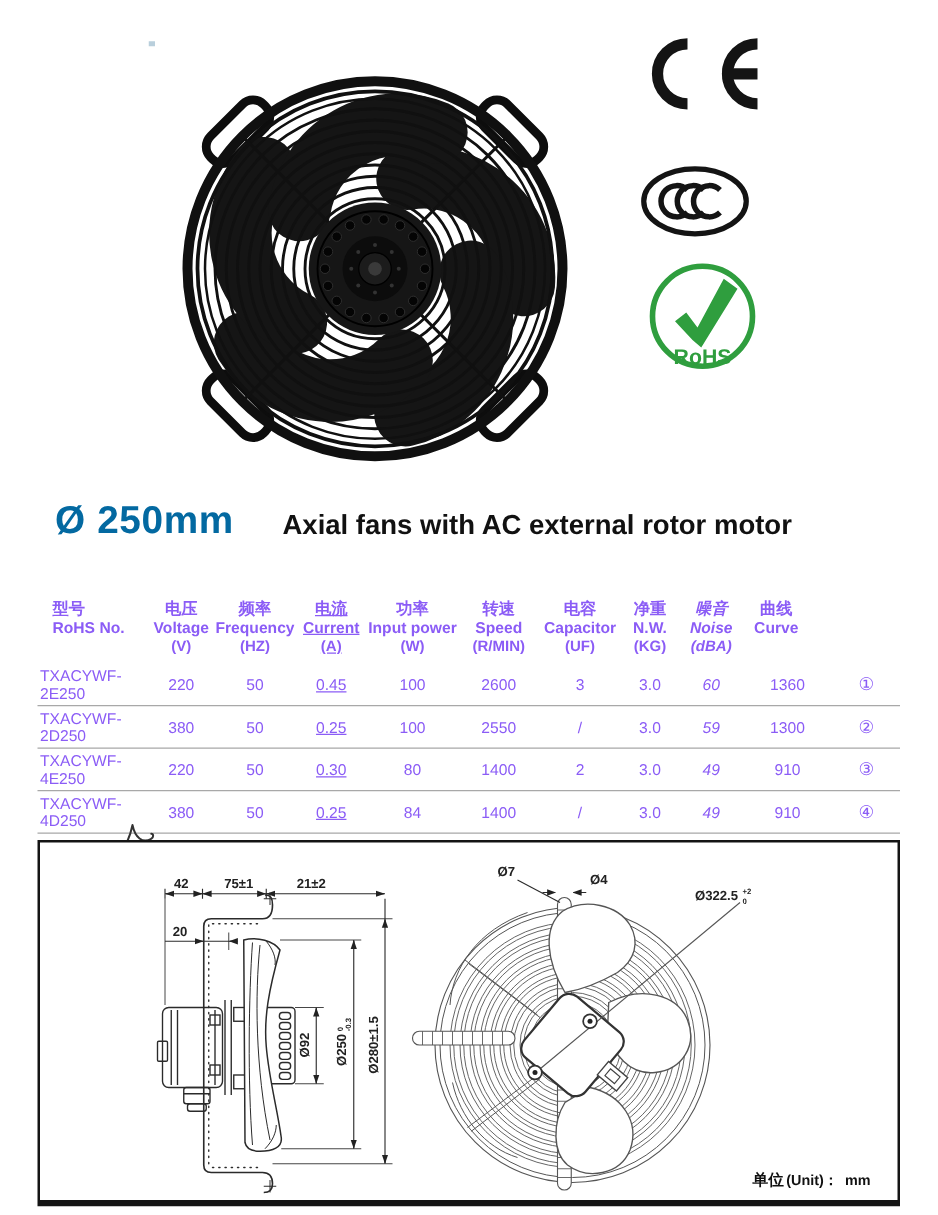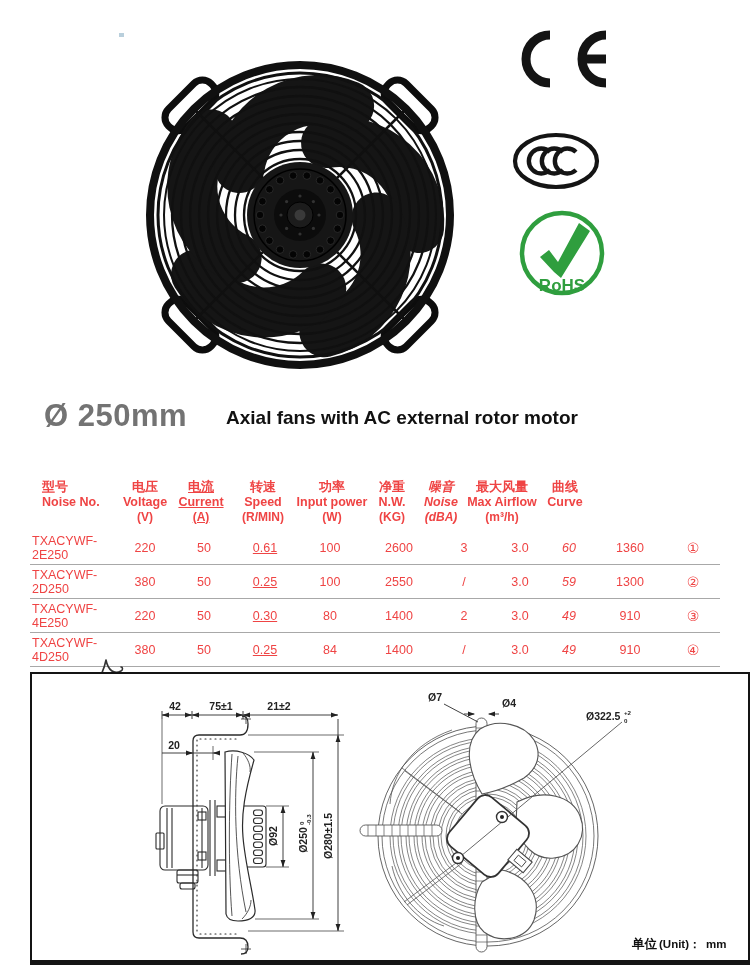--- a/index.html
+++ b/index.html
@@ -1,36 +1,36 @@
 <!DOCTYPE html>
 <html><head>
 <meta charset="utf-8">
 <style>
   html,body{margin:0;padding:0;background:#ffffff;}
   body{width:750px;height:972px;position:relative;font-family:"Liberation Sans","DejaVu Sans",sans-serif;overflow:hidden;}
   .abs{position:absolute;}
   
-  .title-dia{position:absolute;left:44px;top:398px;font-size:31px;font-weight:bold;color:#737373;letter-spacing:.5px;}
-  .title-text{position:absolute;left:226px;top:407px;font-size:19px;font-weight:bold;color:#111;}
+  .title-dia{position:absolute;left:44px;top:398px;font-size:31px;font-weight:bold;color:#0369a1;letter-spacing:.5px;}
+  .title-text{position:absolute;left:226px;top:407px;font-size:22px;font-weight:bold;color:#111;}
   
-  .spec-table{position:absolute;left:30px;top:479px;width:690px;color:#ef4444;}
+  .spec-table{position:absolute;left:30px;top:479px;width:690px;color:#8b5cf6;}
   .tr{display:flex;width:690px;}
   .th .cn{font-size:13px;font-weight:bold;line-height:16px;}
   .th .en{font-size:12.5px;font-weight:bold;line-height:15px;}
   .th .unit{font-size:12px;font-weight:bold;line-height:15px;}
   .th > div, .td{ text-align:center;}
   .tr.head{align-items:flex-start;padding-bottom:6px;}
   .tr.row{height:33px;align-items:center;border-bottom:1.5px solid #a8a8a8;font-size:12.5px;}
   .c0{width:88px;text-align:left;padding-left:2px;box-sizing:border-box;}
   .c1{width:54px;} .c2{width:64px;} .c3{width:58px;text-decoration:underline;} .c4{width:72px;}
   .c5{width:66px;} .c6{width:64px;} .c7{width:48px;} .c8{width:50px;font-style:italic;}
   .c9{width:72px;} .c10{width:54px;font-size:14px;}
   .th.c0 div{text-align:left;padding-left:10px;}
   
-  .drawing-box{position:absolute;left:30px;top:672px;width:686px;height:286px;border:2px solid #141414;border-bottom-width:5px;background:#fff;padding-left:30px;}
+  .drawing-box{position:absolute;left:30px;top:672px;width:686px;height:286px;border:2px solid #141414;border-bottom-width:5px;background:#fff;}
   .faint-mark{position:absolute;left:119px;top:33px;width:5px;height:4px;background:#7fa8c0;opacity:.55;}
 </style>
 </head>
 <body>
 
 <div class="faint-mark"></div>
 
 <svg class="abs" style="left:130px;top:45px;" width="340" height="340" viewBox="0 0 340 340">
 
   <g stroke="#0d0d0d" stroke-width="7" fill="none">
@@ -149,70 +149,75 @@
   <text x="48" y="85" text-anchor="middle" font-size="17" font-weight="bold" fill="#2f9e3e">RoHS</text>
 </svg>
 
 <div class="title-dia">Ø 250mm</div>
 <div class="title-text">Axial fans with AC external rotor motor</div>
 
 <div class="spec-table">
   <div class="tr head">
     <div class="th c0">
         <div class="cn">型号</div>
-        <div class="en">Noise No.</div>
+        <div class="en">RoHS No.</div>
         <div class="unit"></div>
       </div>
     <div class="th c1">
         <div class="cn">电压</div>
         <div class="en">Voltage</div>
         <div class="unit">(V)</div>
       </div>
+    <div class="th c2">
+        <div class="cn">频率</div>
+        <div class="en">Frequency</div>
+        <div class="unit">(HZ)</div>
+      </div>
     <div class="th c3">
         <div class="cn">电流</div>
         <div class="en">Current</div>
         <div class="unit">(A)</div>
       </div>
+    <div class="th c4">
+        <div class="cn">功率</div>
+        <div class="en">Input power</div>
+        <div class="unit">(W)</div>
+      </div>
     <div class="th c5">
         <div class="cn">转速</div>
         <div class="en">Speed</div>
         <div class="unit">(R/MIN)</div>
       </div>
-    <div class="th c4">
-        <div class="cn">功率</div>
-        <div class="en">Input power</div>
-        <div class="unit">(W)</div>
+    <div class="th c6">
+        <div class="cn">电容</div>
+        <div class="en">Capacitor</div>
+        <div class="unit">(UF)</div>
       </div>
     <div class="th c7">
         <div class="cn">净重</div>
         <div class="en">N.W.</div>
         <div class="unit">(KG)</div>
       </div>
     <div class="th c8">
         <div class="cn">噪音</div>
         <div class="en">Noise</div>
         <div class="unit">(dBA)</div>
       </div>
-    <div class="th c9">
-        <div class="cn">最大风量</div>
-        <div class="en">Max Airflow</div>
-        <div class="unit">(m³/h)</div>
-      </div>
     <div class="th c10">
         <div class="cn">曲线</div>
         <div class="en">Curve</div>
         <div class="unit"></div>
       </div>
   </div>
 
   <div class="tr row">
     <div class="td c0">TXACYWF-2E250</div>
     <div class="td c1">220</div>
     <div class="td c2">50</div>
-    <div class="td c3">0.61</div>
+    <div class="td c3">0.45</div>
     <div class="td c4">100</div>
     <div class="td c5">2600</div>
     <div class="td c6">3</div>
     <div class="td c7">3.0</div>
     <div class="td c8">60</div>
     <div class="td c9">1360</div>
     <div class="td c10">①</div>
   </div>
   <div class="tr row">
     <div class="td c0">TXACYWF-2D250</div>

